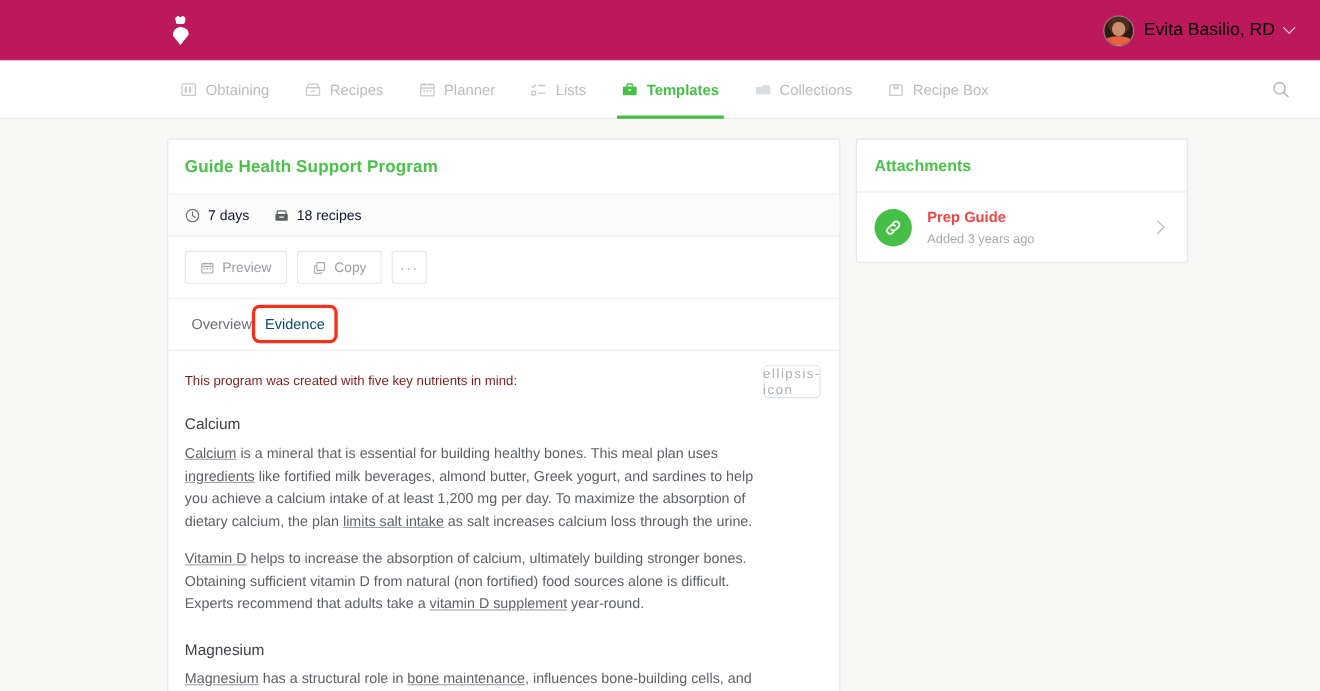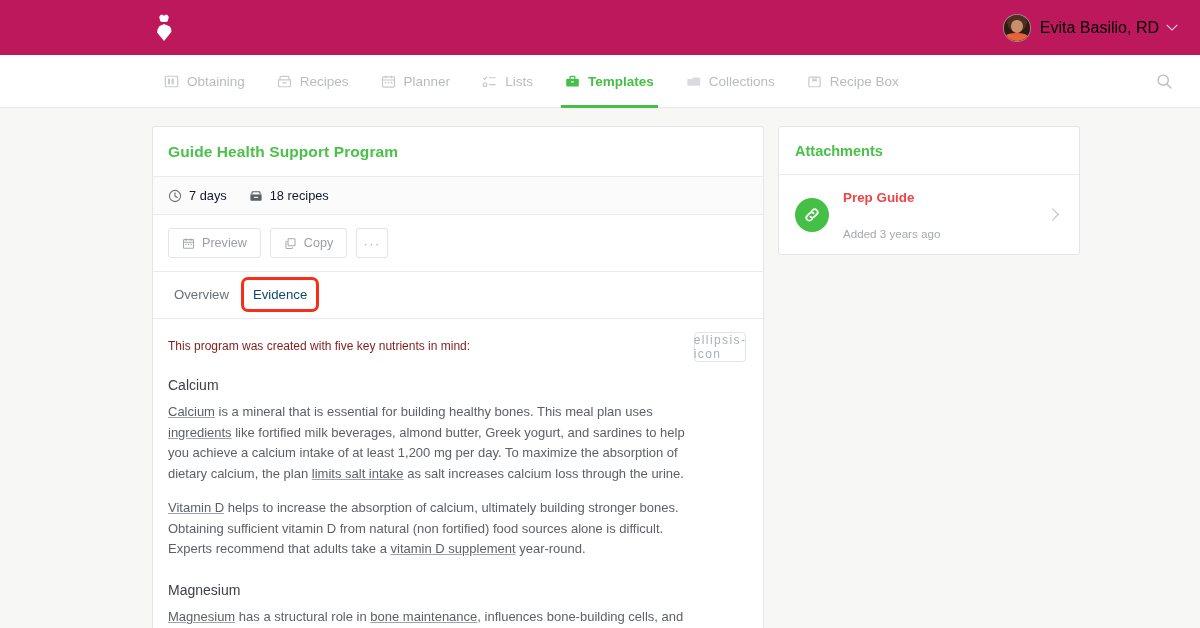--- a/index.html
+++ b/index.html
@@ -156,21 +156,21 @@
     background: #fff; color: #9b9fa3;
     font-size: 12.6px; cursor: pointer;
     font-family: "Liberation Sans", sans-serif;
   }
   .btn-dots {
     width: 32px; padding: 0; justify-content: center;
     letter-spacing: 1.5px; color: #a9adb1; font-size: 13px;
   }
 
   .tabs-row {
-    display: flex; align-items: center; gap: 12px;
+    display: flex; align-items: center; gap: 0;
     padding: 11px 15px 12px 15px;
     border-bottom: 1px solid #e9ebed;
   }
   .tab {
     font-size: 13.2px; color: #6b7075; cursor: pointer;
     padding: 4px 6px;
   }
   .tab.active { color: #0c4a6e; }
   .tab-highlight {
     outline: 3px solid #f3301a;
@@ -213,21 +213,21 @@
     padding: 14px 16px;
     cursor: pointer;
   }
   .att-ico {
     width: 34px; height: 34px; border-radius: 50%;
     background: #45bf45; flex: 0 0 auto;
     display: flex; align-items: center; justify-content: center;
   }
   .att-txt { flex: 1; min-width: 0; }
   .att-name { font-size: 13.4px; color: #ef4444; font-weight: bold; line-height: 1.35; }
-  .att-sub { font-size: 11.6px; color: #a5a9ad; margin-top: 20px; }
+  .att-sub { font-size: 11.6px; color: #a5a9ad; margin-top: 4px; }
   .att-arrow {
     width: 9px; height: 9px;
     border-right: 1.6px solid #b5babe;
     border-top: 1.6px solid #b5babe;
     transform: rotate(45deg);
     margin-right: 6px;
   }
 </style>
 </head>
 <body>

